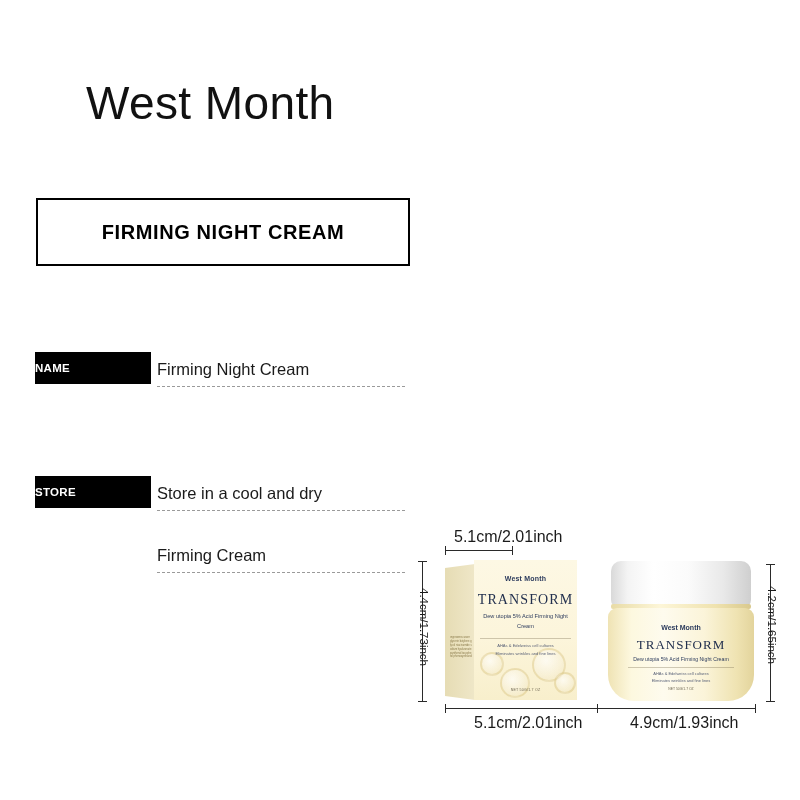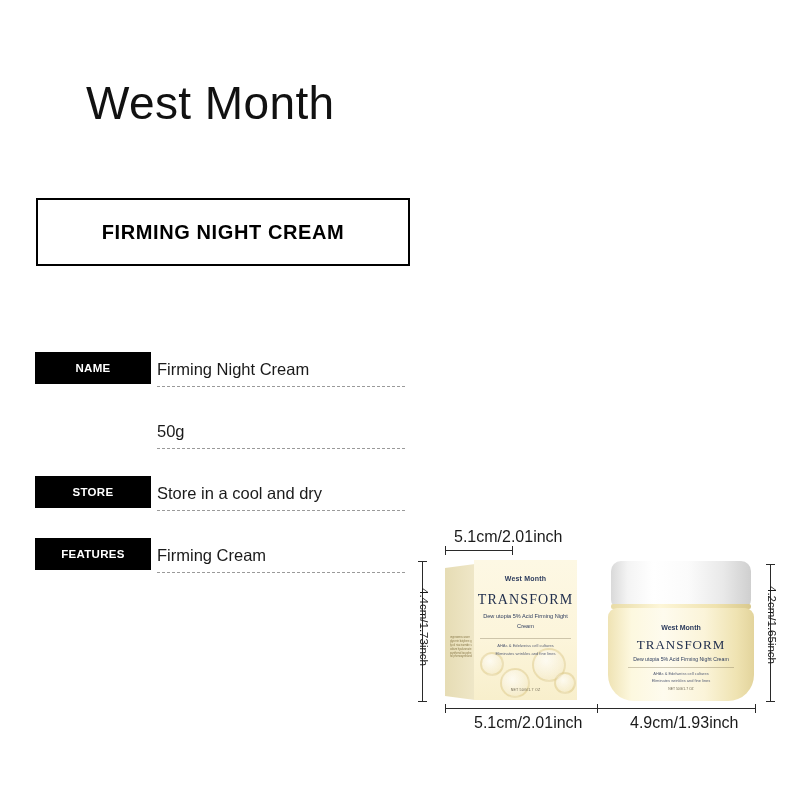--- a/index.html
+++ b/index.html
@@ -65,21 +65,20 @@
   }
   .spec-chip {
     position: absolute;
     left: 0;
     top: 0;
     width: 116px;
     height: 32px;
     background: #000000;
     display: flex;
     align-items: center;
-    justify-content: center;
   }
   .spec-chip-label {
     color: #ffffff;
     font-size: 11.5px;
     font-weight: bold;
     letter-spacing: 0.3px;
     white-space: nowrap;
   }
   .spec-value-wrap {
     position: absolute;
@@ -349,39 +348,33 @@
     <div class="spec-row">
       <div class="spec-chip">
         <span class="spec-chip-label">NAME</span>
       </div>
       <div class="spec-value-wrap">
         <span class="spec-value">Firming Night Cream</span>
       </div>
     </div>
 
     <div class="spec-row">
-      <div class="spec-value-wrap">
-        <span class="spec-value">50g</span>
-      </div>
     </div>
 
 
     <div class="spec-row">
       <div class="spec-chip">
         <span class="spec-chip-label">STORE</span>
       </div>
       <div class="spec-value-wrap">
         <span class="spec-value">Store in a cool and dry</span>
       </div>
     </div>
 
     <div class="spec-row">
-      <div class="spec-chip">
-        <span class="spec-chip-label">FEATURES</span>
-      </div>
       <div class="spec-value-wrap">
         <span class="spec-value">Firming Cream</span>
       </div>
     </div>
 
 
   </div>
 
   <div id="product-figure">
 

